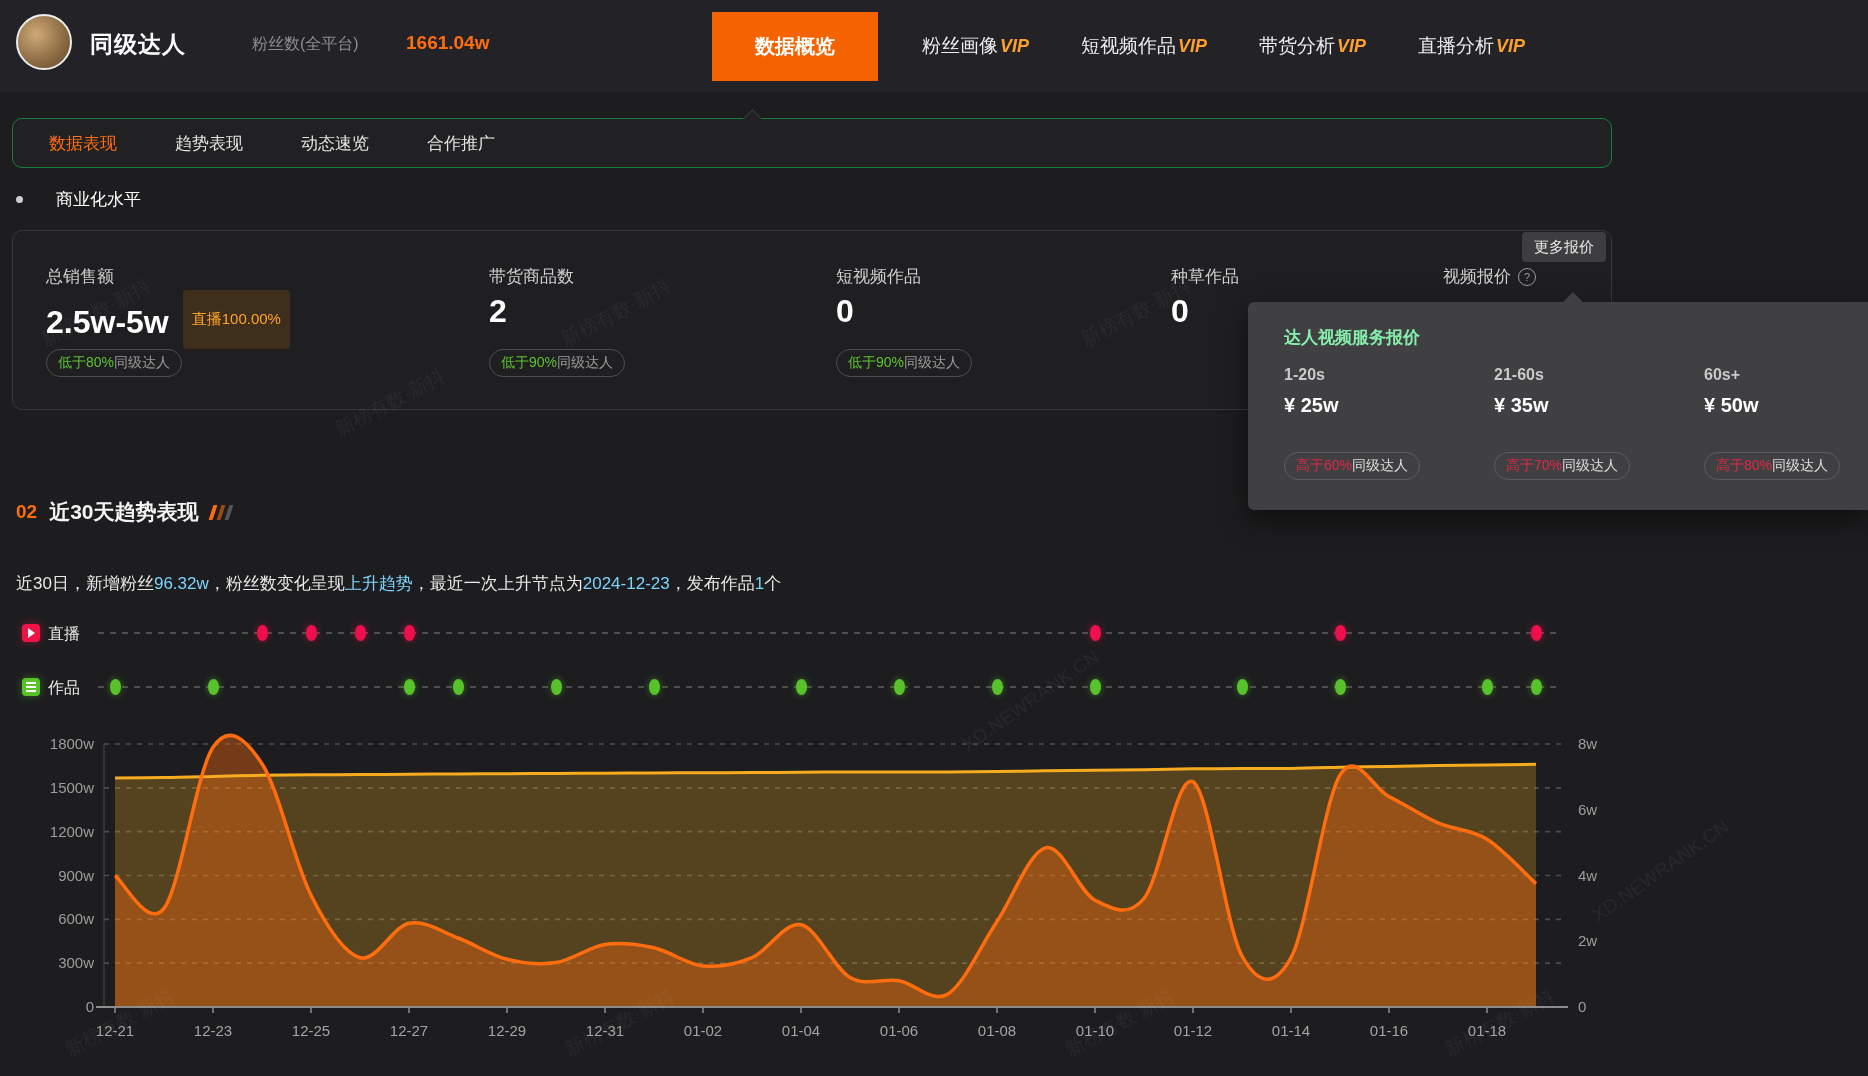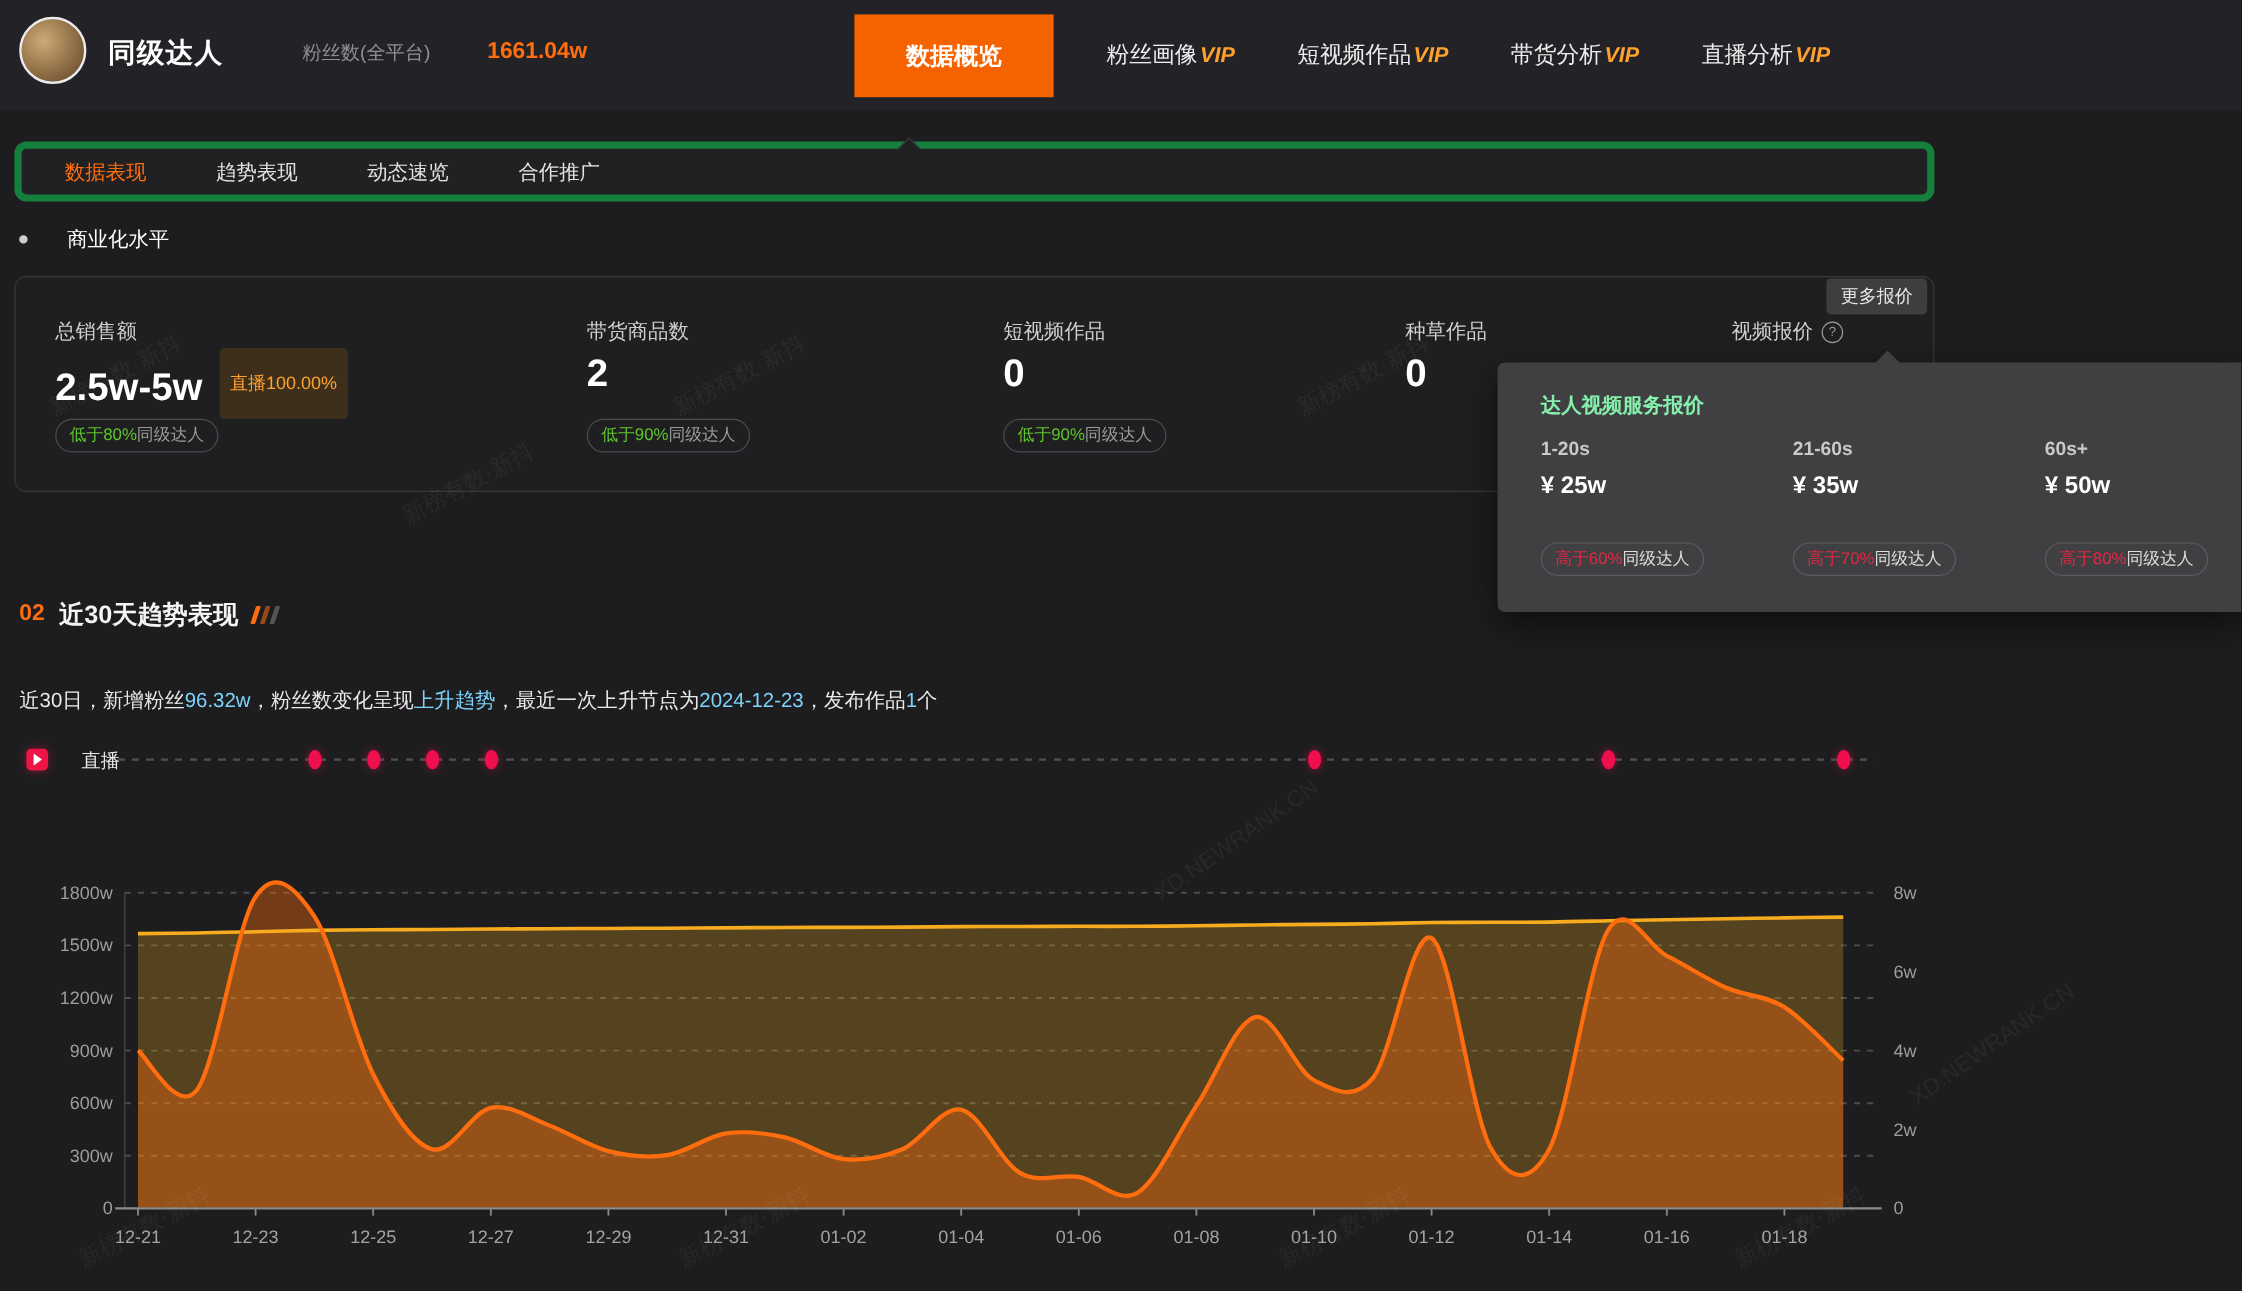--- a/index.html
+++ b/index.html
@@ -11,21 +11,21 @@
           border:2px solid #ececec;background:radial-gradient(circle at 35% 35%,#cfa977,#8a6a42 60%,#5c452a);}
   .uname{position:absolute;left:90px;top:29px;font-size:23px;font-weight:bold;color:#ffffff;letter-spacing:1px;}
   .fans-label{position:absolute;left:252px;top:34px;font-size:16px;color:#8f8f93;}
   .fans-value{position:absolute;left:406px;top:32px;font-size:19px;font-weight:bold;color:#ff6d0e;}
   .nav-tabs{position:absolute;left:712px;top:0;height:92px;display:flex;align-items:center;}
   .nav-tab{font-size:19px;color:#ededed;margin-right:52px;cursor:pointer;white-space:nowrap;}
   .nav-tab .vip{font-style:italic;font-weight:bold;font-size:18px;color:#ffa12b;margin-left:2px;}
   .nav-tab.active{background:#f56300;color:#fff;font-weight:bold;font-size:20px;
                   padding:21px 43px;margin-right:44px;}
   
-  .subbar{position:absolute;left:12px;top:118px;width:1600px;height:50px;border:6px solid #15803d;
+  .subbar{position:absolute;left:12px;top:118px;width:1600px;height:50px;border:1px solid #15803d;
           border-radius:10px;background:#212123;display:flex;align-items:center;padding-left:36px;box-sizing:border-box;}
   .subbar .notch{position:absolute;left:733px;top:-7px;width:12px;height:12px;background:#212123;
           border-left:1px solid #3c3c3f;border-top:1px solid #3c3c3f;transform:rotate(45deg);}
   .subtab{font-size:17px;color:#e3e3e3;margin-right:58px;cursor:pointer;}
   .subtab.active{color:#ff6d0e;}
   
   .bullet-row{position:absolute;left:16px;top:188px;display:flex;align-items:center;}
   .bullet-dot{width:7px;height:7px;border-radius:50%;background:#cfcfcf;margin-right:10px;}
   .bullet-label{font-size:17px;color:#ffffff;margin-left:23px;}
   .card{position:absolute;left:12px;top:230px;width:1600px;height:180px;border:1px solid #39393c;
@@ -66,21 +66,21 @@
   
   .tl-row{position:absolute;left:0;width:100%;height:24px;}
   .tl-live{top:621px;} .tl-works{top:675px;}
   .tl-icon{position:absolute;left:22px;top:3px;width:18px;height:18px;border-radius:4px;}
   .tl-icon.live{background:#f01446;box-shadow:0 0 8px rgba(240,20,70,.45);}
   .tl-icon.live::after{content:"";position:absolute;left:6px;top:4px;border-left:7px solid #fff;
       border-top:5px solid transparent;border-bottom:5px solid transparent;}
   .tl-icon.works{background:#58c22b;box-shadow:0 0 8px rgba(88,194,43,.4);}
   .tl-icon.works::after{content:"";position:absolute;left:4px;top:4px;width:10px;height:2px;background:#fff;
       box-shadow:0 4px 0 #fff,0 8px 0 #fff;}
-  .tl-label{position:absolute;left:48px;top:3px;font-size:16px;color:#e8e8e8;margin-left:20px;}
+  .tl-label{position:absolute;left:48px;top:3px;font-size:16px;color:#e8e8e8;}
   .tl-line{position:absolute;left:98px;top:11px;height:2px;width:1464px;
       background:repeating-linear-gradient(90deg,#4e4e4e 0 6px,transparent 6px 12px);}
   .tl-dot{position:absolute;top:4px;width:11px;height:16px;border-radius:50%;}
   .tl-dot.red{background:#ef0f4d;box-shadow:0 0 7px rgba(239,15,77,.5);}
   .tl-dot.green{background:#58c22b;box-shadow:0 0 7px rgba(88,194,43,.5);}
   
   .wm{position:absolute;color:rgba(255,255,255,.05);font-size:19px;transform:rotate(-28deg);white-space:nowrap;pointer-events:none;}
   svg text{font-family:"Liberation Sans","DejaVu Sans",sans-serif;}
 </style>
 </head>
@@ -175,20 +175,39 @@
     <span class="tl-icon live"></span>
     <span class="tl-label">直播</span>
     <span class="tl-line"></span>
   <span class="tl-dot red" style="left: 256.5px;"></span>
       <span class="tl-dot red" style="left: 305.5px;"></span>
       <span class="tl-dot red" style="left: 354.5px;"></span>
       <span class="tl-dot red" style="left: 403.5px;"></span>
       <span class="tl-dot red" style="left: 1089.5px;"></span>
       <span class="tl-dot red" style="left: 1334.5px;"></span>
       <span class="tl-dot red" style="left: 1530.5px;"></span>
+    </div>
+  <div class="tl-row tl-works">
+    <span class="tl-icon works"></span>
+    <span class="tl-label">作品</span>
+    <span class="tl-line"></span>
+  <span class="tl-dot green" style="left: 109.5px;"></span>
+      <span class="tl-dot green" style="left: 207.5px;"></span>
+      <span class="tl-dot green" style="left: 403.5px;"></span>
+      <span class="tl-dot green" style="left: 452.5px;"></span>
+      <span class="tl-dot green" style="left: 550.5px;"></span>
+      <span class="tl-dot green" style="left: 648.5px;"></span>
+      <span class="tl-dot green" style="left: 795.5px;"></span>
+      <span class="tl-dot green" style="left: 893.5px;"></span>
+      <span class="tl-dot green" style="left: 991.5px;"></span>
+      <span class="tl-dot green" style="left: 1089.5px;"></span>
+      <span class="tl-dot green" style="left: 1236.5px;"></span>
+      <span class="tl-dot green" style="left: 1334.5px;"></span>
+      <span class="tl-dot green" style="left: 1481.5px;"></span>
+      <span class="tl-dot green" style="left: 1530.5px;"></span>
     </div>
 
   <svg id="trend-chart" width="1868" height="1076" viewBox="0 0 1868 1076" style="position:absolute;left:0;top:0;pointer-events:none;">
       <line x1="104" y1="744" x2="1562" y2="744" stroke="#4d4d4d" stroke-width="1.6" stroke-dasharray="5 6"></line>
       <text x="94" y="749" text-anchor="end" font-size="15" fill="#9d9d9d">1800w</text>
       <line x1="104" y1="787.8333333333334" x2="1562" y2="787.8333333333334" stroke="#4d4d4d" stroke-width="1.6" stroke-dasharray="5 6"></line>
       <text x="94" y="792.8333333333334" text-anchor="end" font-size="15" fill="#9d9d9d">1500w</text>
       <line x1="104" y1="831.6666666666666" x2="1562" y2="831.6666666666666" stroke="#4d4d4d" stroke-width="1.6" stroke-dasharray="5 6"></line>
       <text x="94" y="836.6666666666666" text-anchor="end" font-size="15" fill="#9d9d9d">1200w</text>
       <line x1="104" y1="875.5" x2="1562" y2="875.5" stroke="#4d4d4d" stroke-width="1.6" stroke-dasharray="5 6"></line>

